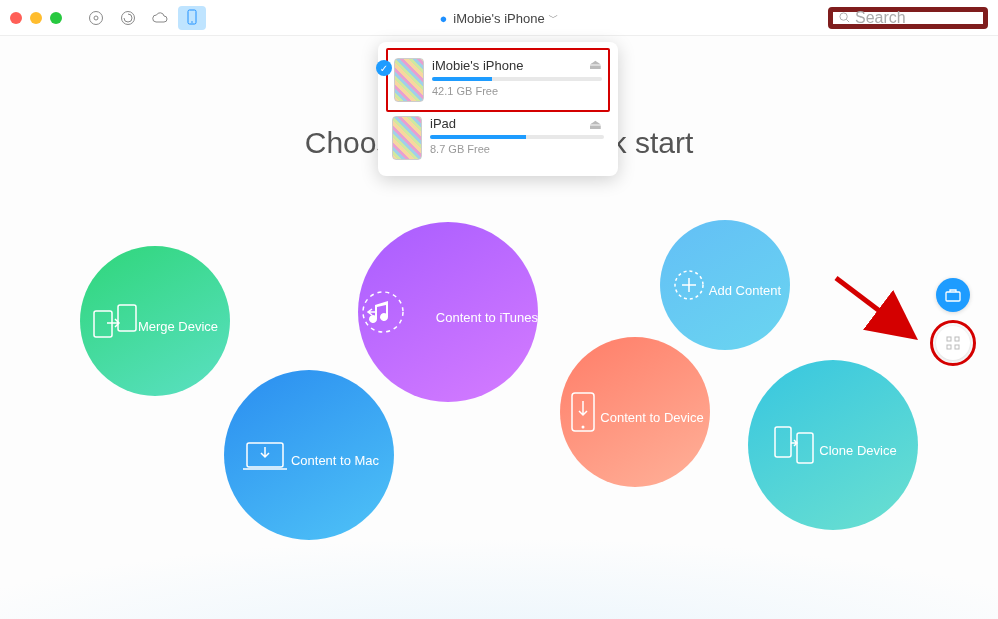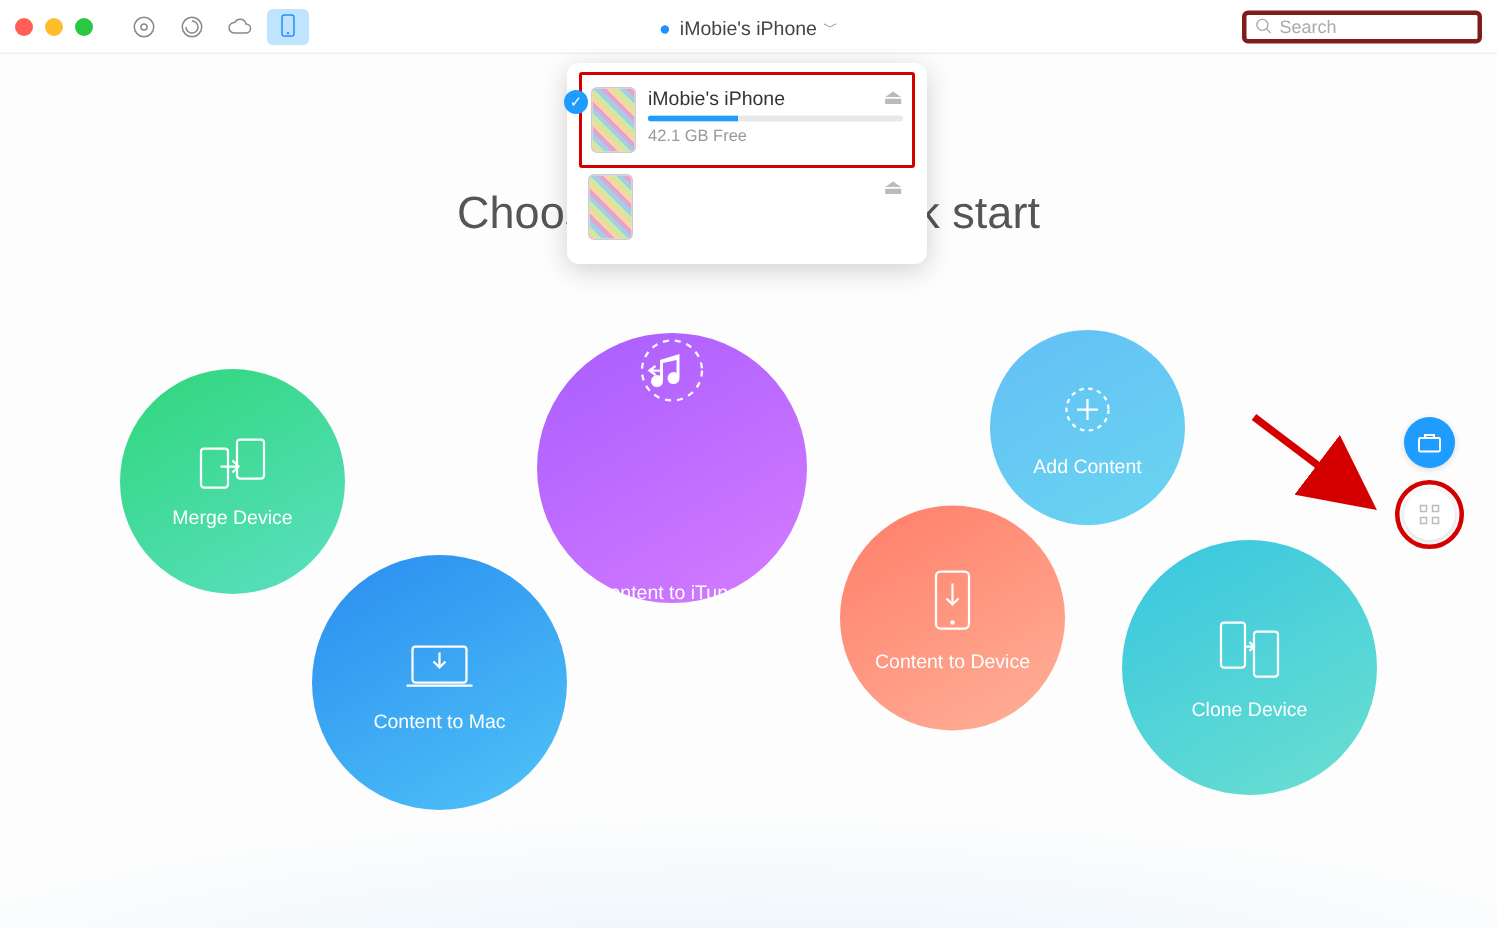--- a/index.html
+++ b/index.html
@@ -12,21 +12,21 @@
   .dot.red { background: #ff5f57; }
   .dot.yel { background: #ffbd2e; }
   .dot.grn { background: #28c940; }
   .tool-ico { width: 28px; height: 24px; margin: 0 2px; display: flex; align-items: center; justify-content: center; border-radius: 4px; color: #888; }
   .tool-ico.active { background: #bfe4ff; color: #1e90ff; }
 
   .title-wrap { position: absolute; left: 50%; top: 0; transform: translateX(-50%); height: 36px; display: flex; align-items: center; font-size: 13px; color: #444; }
   .title-dot { color: #1e90ff; margin-right: 6px; }
   .title-caret { margin-left: 4px; color: #888; font-size: 10px;}
 
-  .search { margin-left: auto; width: 160px; height: 22px; border: 3px solid #7f1d1d; border-radius: 4px; display: flex; align-items: center; padding: 0 6px; font-size: 12px; color: #aaa; }
+  .search { margin-left: auto; width: 160px; height: 22px; border: 5px solid #7f1d1d; border-radius: 4px; display: flex; align-items: center; padding: 0 6px; font-size: 16px; color: #aaa; }
   .search svg { margin-right: 5px; }
 
   
   .dropdown { position: absolute; left: 378px; top: 42px; width: 240px; background: #fff; border-radius: 8px; box-shadow: 0 4px 18px rgba(0,0,0,0.18); padding: 8px 10px 10px; z-index: 50; }
   .dropdown:before { content:""; position:absolute; top:-8px; left:50%; transform:translateX(-50%); border:8px solid transparent; border-bottom-color:#fff;}
   .dev-item { display: flex; align-items: flex-start; padding: 6px 4px; position: relative; }
   .dev-item.hl { border: 2px solid #d40000; border-radius:2px; margin:-2px; padding:8px 6px; }
   .dev-ico { width: 30px; height: 44px; border: 1px solid #ccc; border-radius: 4px; margin-right: 8px; background:
       repeating-linear-gradient(45deg,#f7d7a0,#f7d7a0 3px,#d0e8a0 3px,#d0e8a0 6px,#a0d0e8 6px,#a0d0e8 9px,#e8a0d0 9px,#e8a0d0 12px);
       flex-shrink:0;
@@ -37,26 +37,26 @@
   .dev-bar > div { height:100%; background:#1e9cff;}
   .dev-free { font-size: 11px; color: #999; }
   .eject { color:#bbb; font-size:14px; position:absolute; right:6px; top:6px;}
   .check { position:absolute; left:-12px; top:10px; width:16px; height:16px; border-radius:50%; background:#1e9cff; color:#fff; font-size:10px; display:flex; align-items:center; justify-content:center;}
 
   
   .heading { position:absolute; top:126px; left:0; width:100%; text-align:center; font-size:30px; font-weight:300; color:#555; z-index:10;}
   .heading .obscured { visibility:hidden; }
 
   
-  .bubble { position:absolute; border-radius:50%; display:flex; flex-direction:column; align-items:center; justify-content:center; color:#fff; text-align:center;}
+  .bubble { position:absolute; border-radius:50%; display:flex; flex-direction:row; align-items:center; justify-content:center; color:#fff; text-align:center;}
   .bubble .lbl { font-size:13px; margin-top:10px; font-weight:300;}
   .b-merge { left:80px;  top:246px; width:150px; height:150px; background:linear-gradient(150deg,#2fd67a,#5be0c3);}
   .b-itunes{ left:358px; top:222px; width:180px; height:180px; background:linear-gradient(150deg,#a95dff,#d57cff);justify-content:space-between;}
   .b-add   { left:660px; top:220px; width:130px; height:130px; background:linear-gradient(150deg,#63bff6,#6ad5f0);}
-  .b-mac   { left:208px; top:370px; width:170px; height:170px; background:linear-gradient(150deg,#2a8df0,#4fc3f7);}
+  .b-mac   { left:224px; top:370px; width:170px; height:170px; background:linear-gradient(150deg,#2a8df0,#4fc3f7);}
   .b-dev   { left:560px; top:337px; width:150px; height:150px; background:linear-gradient(150deg,#ff7d68,#ffb199);}
   .b-clone { left:748px; top:360px; width:170px; height:170px; background:linear-gradient(150deg,#37c6e0,#6be0d0);justify-content:center;}
 
   
   .side-btn { position:absolute; right:28px; width:34px; height:34px; border-radius:50%; display:flex; align-items:center; justify-content:center; box-shadow:0 1px 4px rgba(0,0,0,0.15);}
   .side-toolbox { top:278px; background:#1e9cff; color:#fff;}
   .side-grid    { top:326px; background:#fff; color:#bbb;}
   .grid-highlight { position:absolute; right:22px; top:320px; width:46px; height:46px; border:3px solid #d40000; border-radius:50%; }
 
   
@@ -124,20 +124,27 @@
       <div class="dev-name">iMobie's iPhone</div>
       <div class="dev-bar">
           <div style="width:35%"></div>
         </div>
       <div class="dev-free">42.1 GB Free</div>
     </div>
     <div class="eject">⏏</div>
   </div>
   <div class="dev-item">
     <div class="dev-ico"></div>
+    <div class="dev-body">
+      <div class="dev-name">iPad</div>
+      <div class="dev-bar">
+          <div style="width:55%"></div>
+        </div>
+      <div class="dev-free">8.7 GB Free</div>
+    </div>
     <div class="eject">⏏</div>
   </div>
 </div>
 
 <div class="heading">
   <span>Choose a s</span><span class="obscured">hortcut</span><span> quick start</span>
 </div>
 
 <div class="bubble b-merge">
   <svg width="46" height="36" viewBox="0 0 46 36">

